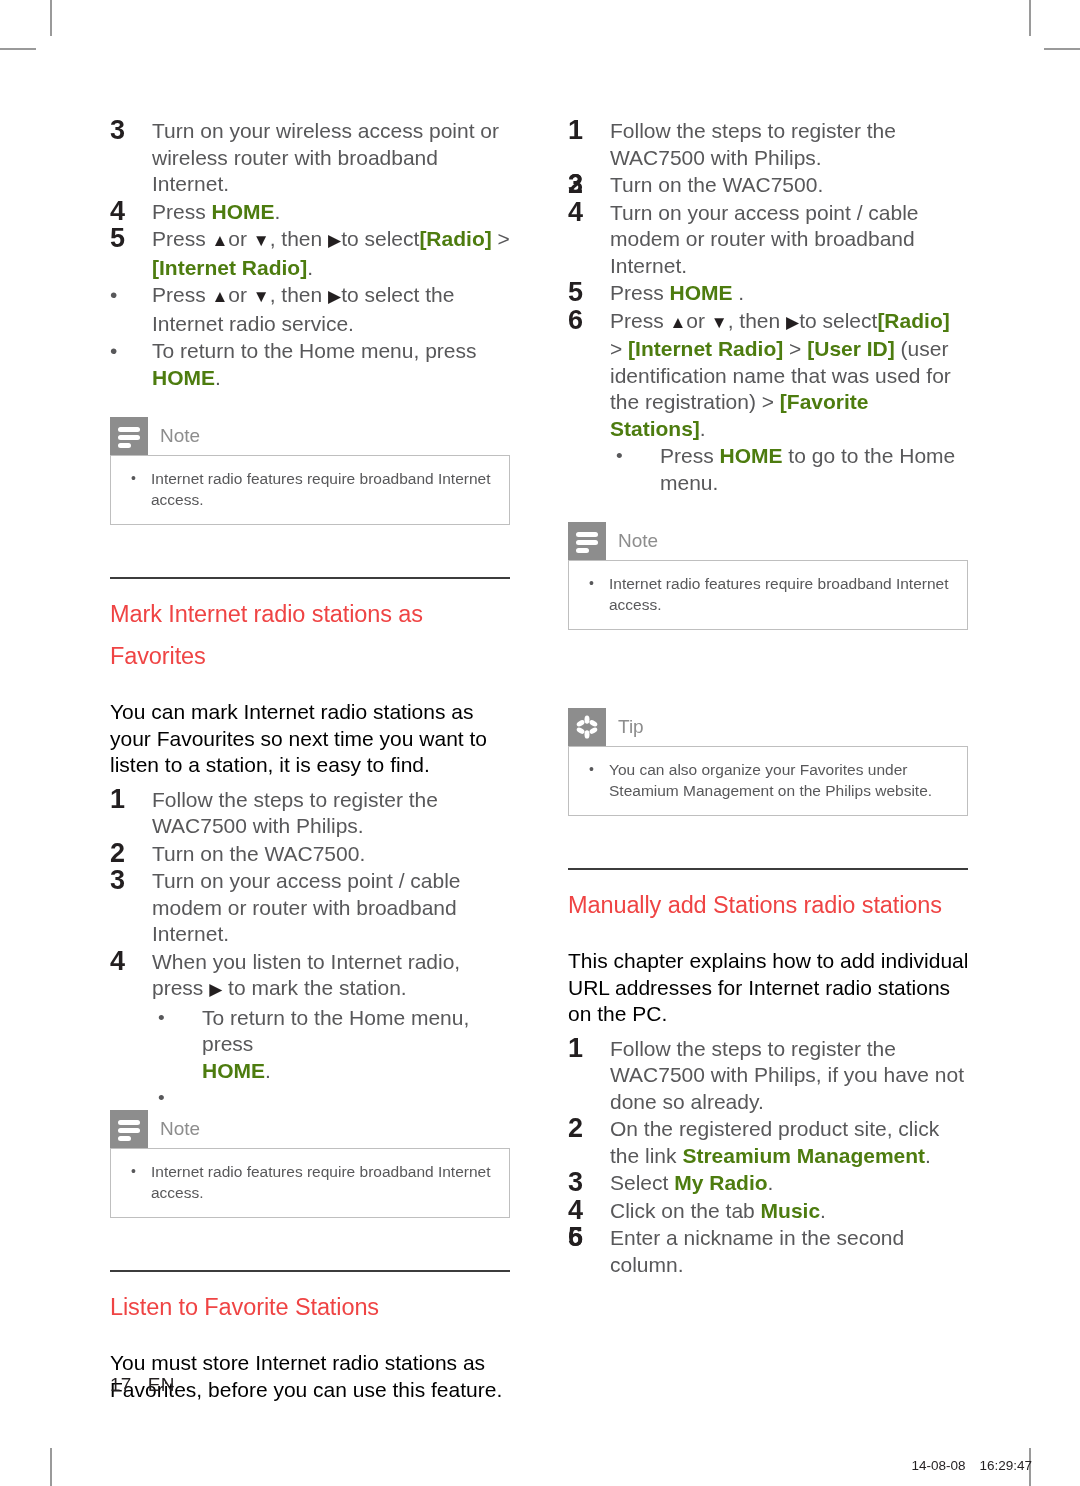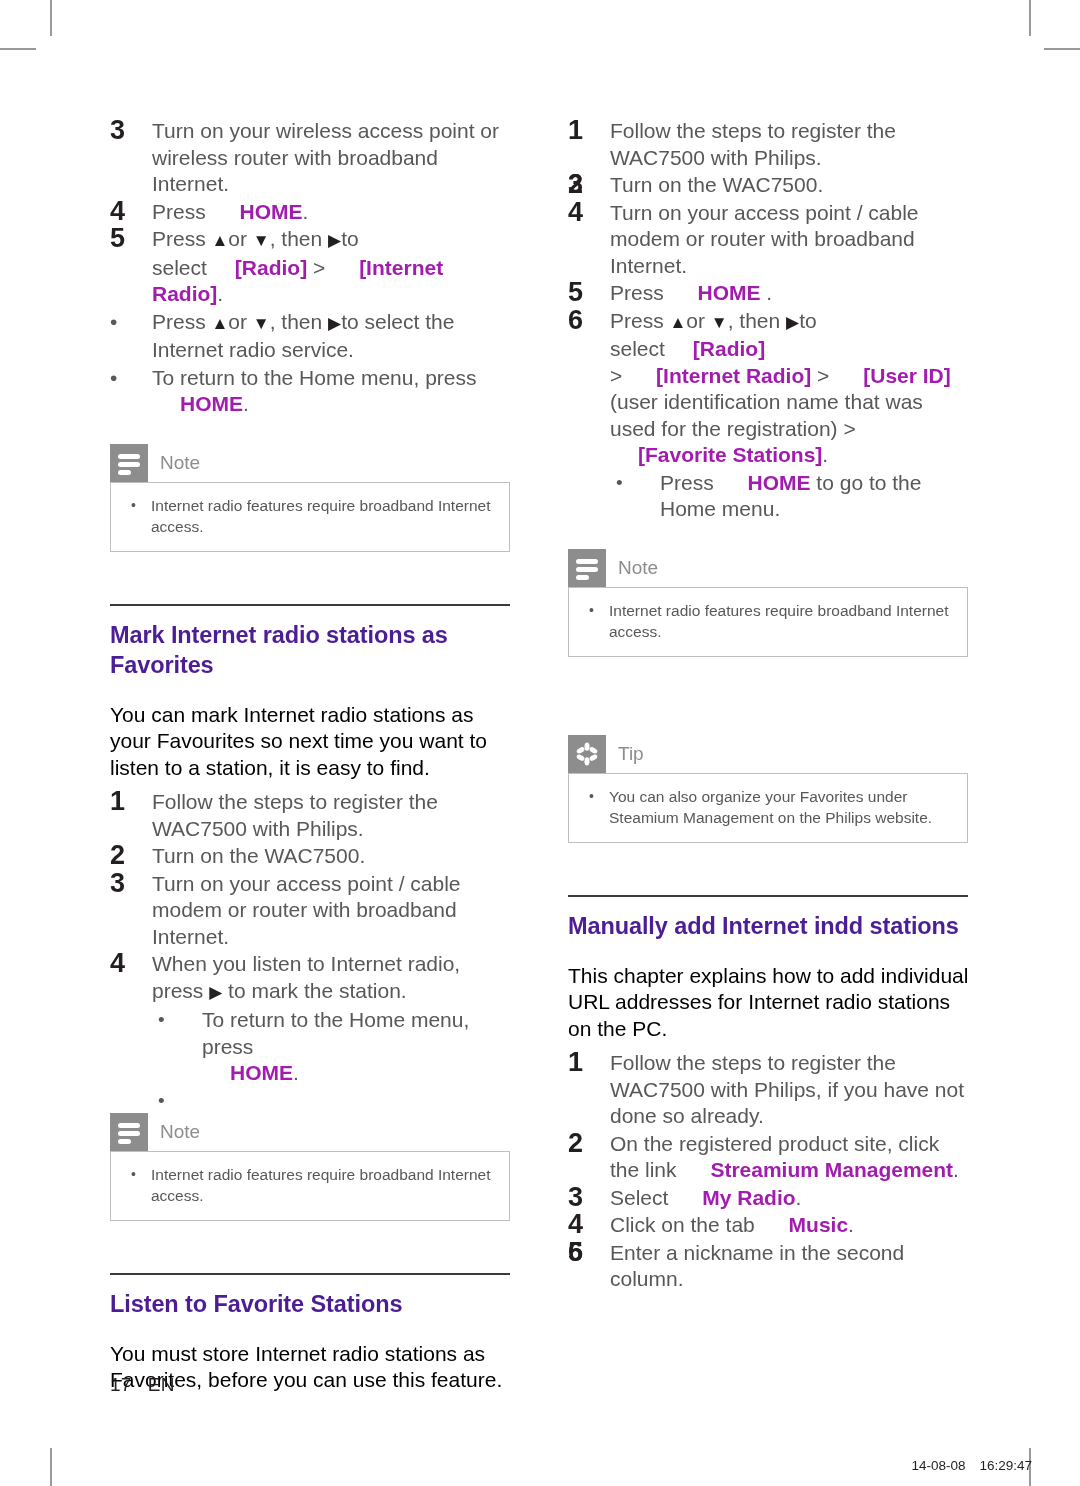--- a/index.html
+++ b/index.html
@@ -46,23 +46,23 @@
 
   
   .section-rule {
     width: 400px;
     height: 2px;
     background: #3c3c3c;
     margin-bottom: 14px;
   }
   h2.section-title {
     font-size: 23.5px;
-    line-height: 30px;
-    font-weight: bold;
-    color: #4c1d95;
+    line-height: 42px;
+    font-weight: normal;
+    color: #ef4444;
     margin: 0 0 22px 0;
     letter-spacing: -0.1px;
   }
   p.body-text {
     font-size: 21px;
     line-height: 26.5px;
     margin: 0 0 8px 0;
     color: #000000;
   }
 
@@ -107,22 +107,21 @@
     width: 22px;
     font-size: 19px;
     line-height: 26.5px;
     top: 0;
     font-weight: normal;
     color: #58585a;
   }
 
   b, .bold {
     font-weight: bold;
-    color: #a21caf;
-    margin-left: 28px;
+    color: #4d7c0f;
   }
   .tri { font-size: 17px; color: #231f20; }
 
   
   .callout {
     margin-top: 26px;
     width: 400px;
   }
   .callout-head {
     display: flex;
@@ -401,21 +400,21 @@
           <span class="dot">•</span>
           <span>You can also organize your Favorites under Steamium Management on the Philips website.</span>
         </div>
       </div>
     </div>
 
     <div class="spacer-lg"></div>
 
     <div>
       <div class="section-rule"></div>
-      <h2 class="section-title">Manually add Internet indd stations</h2>
+      <h2 class="section-title">Manually add Stations radio stations</h2>
       <p class="body-text">This chapter explains how to add individual URL addresses for Internet radio stations on the PC.</p>
 
       <ol class="steps">
         <li class="step">
           <span class="marker">1</span>
           <span>Follow the steps to register the WAC7500 with Philips, if you have not done so already.</span>
         </li>
         <li class="step">
           <span class="marker">2</span>
           <span>On the registered product site, click the link <b>Streamium Management</b>.</span>

